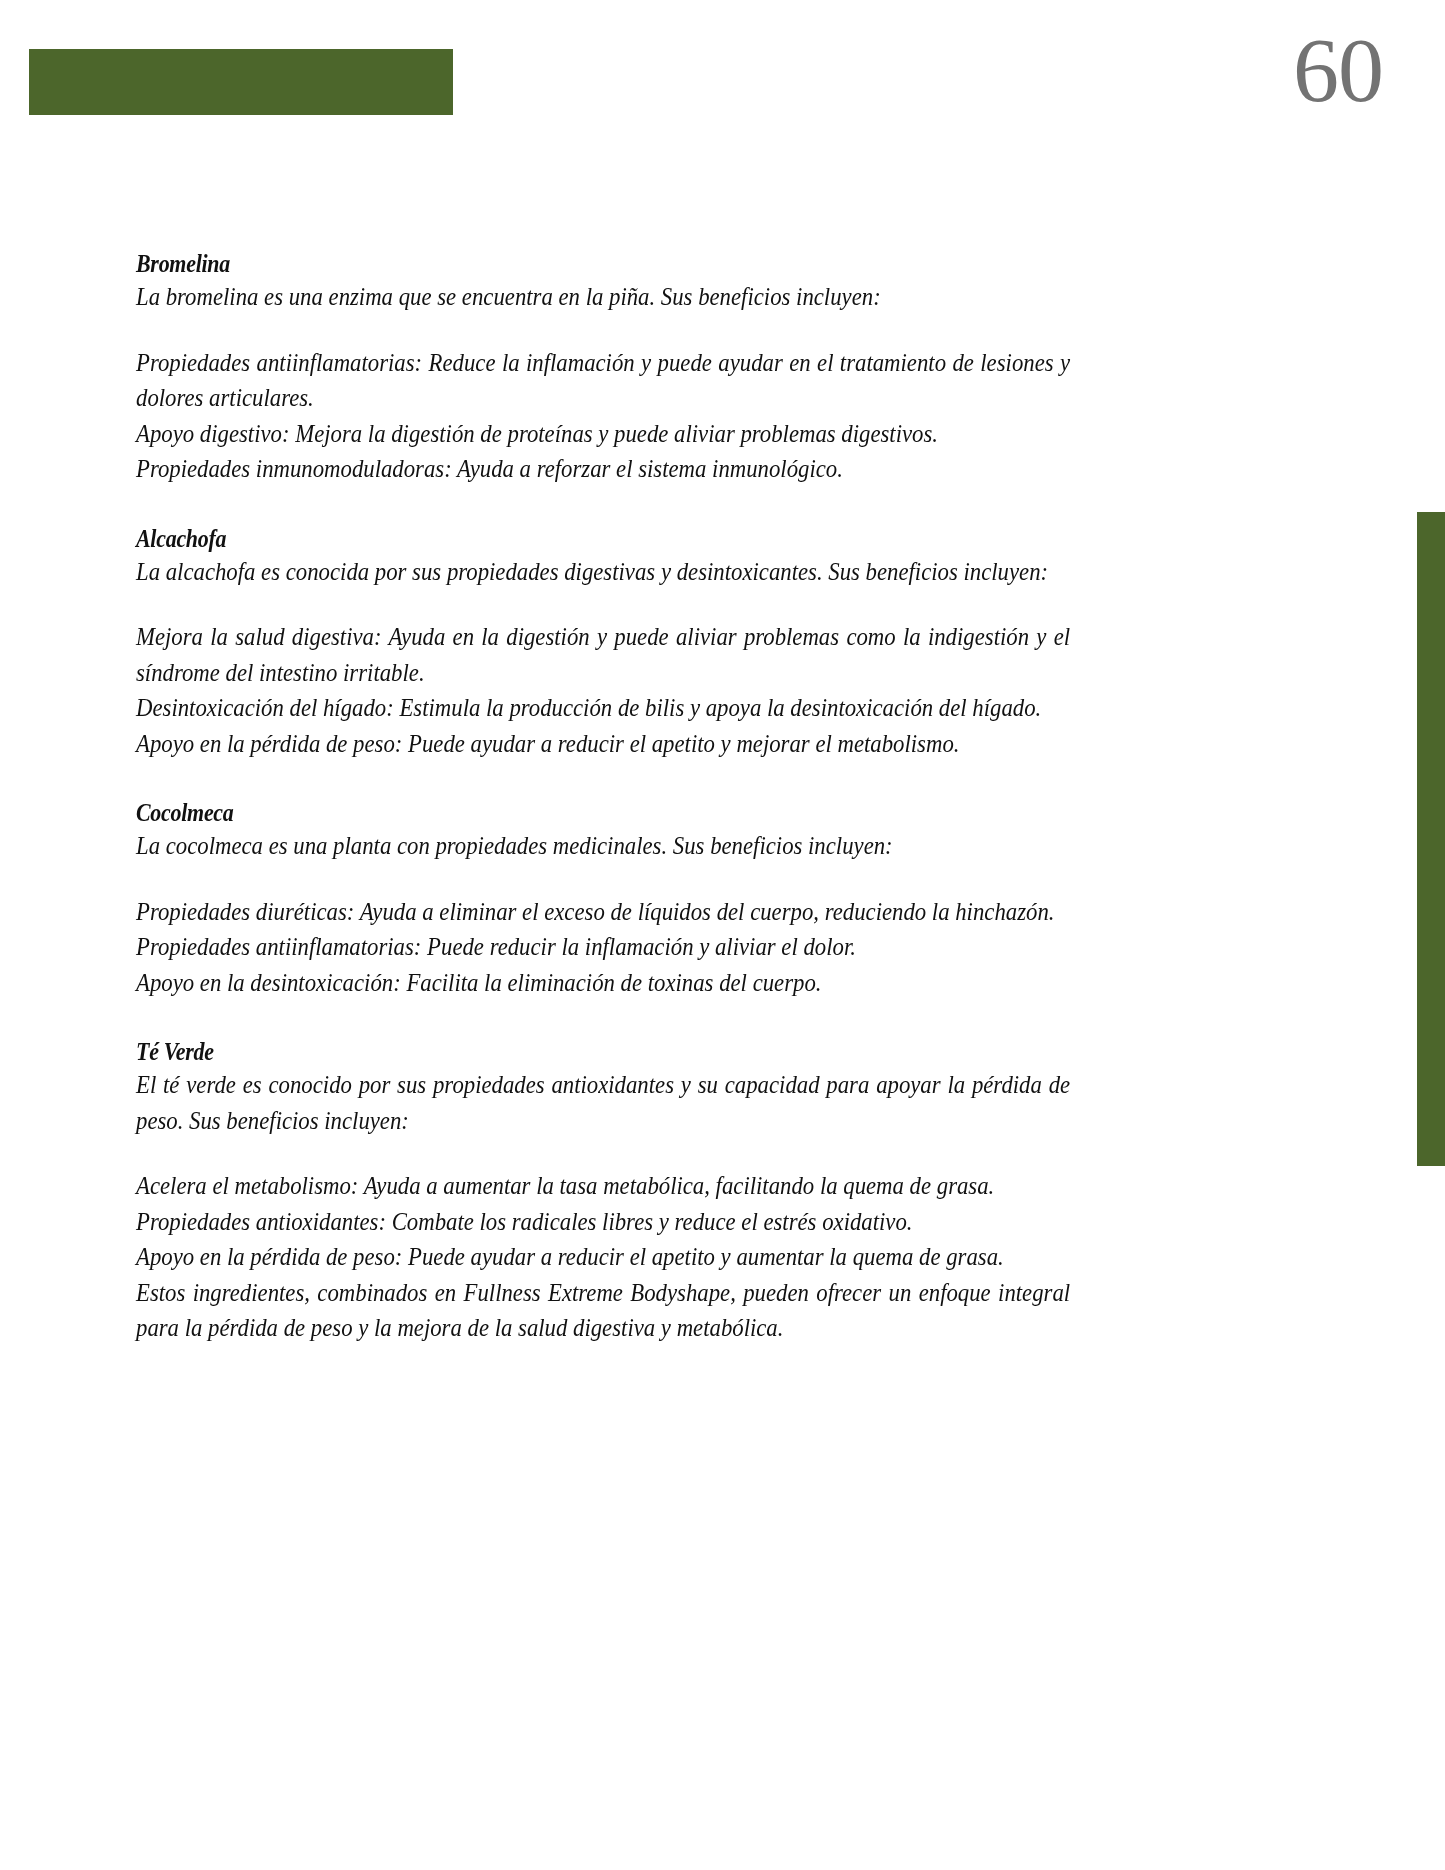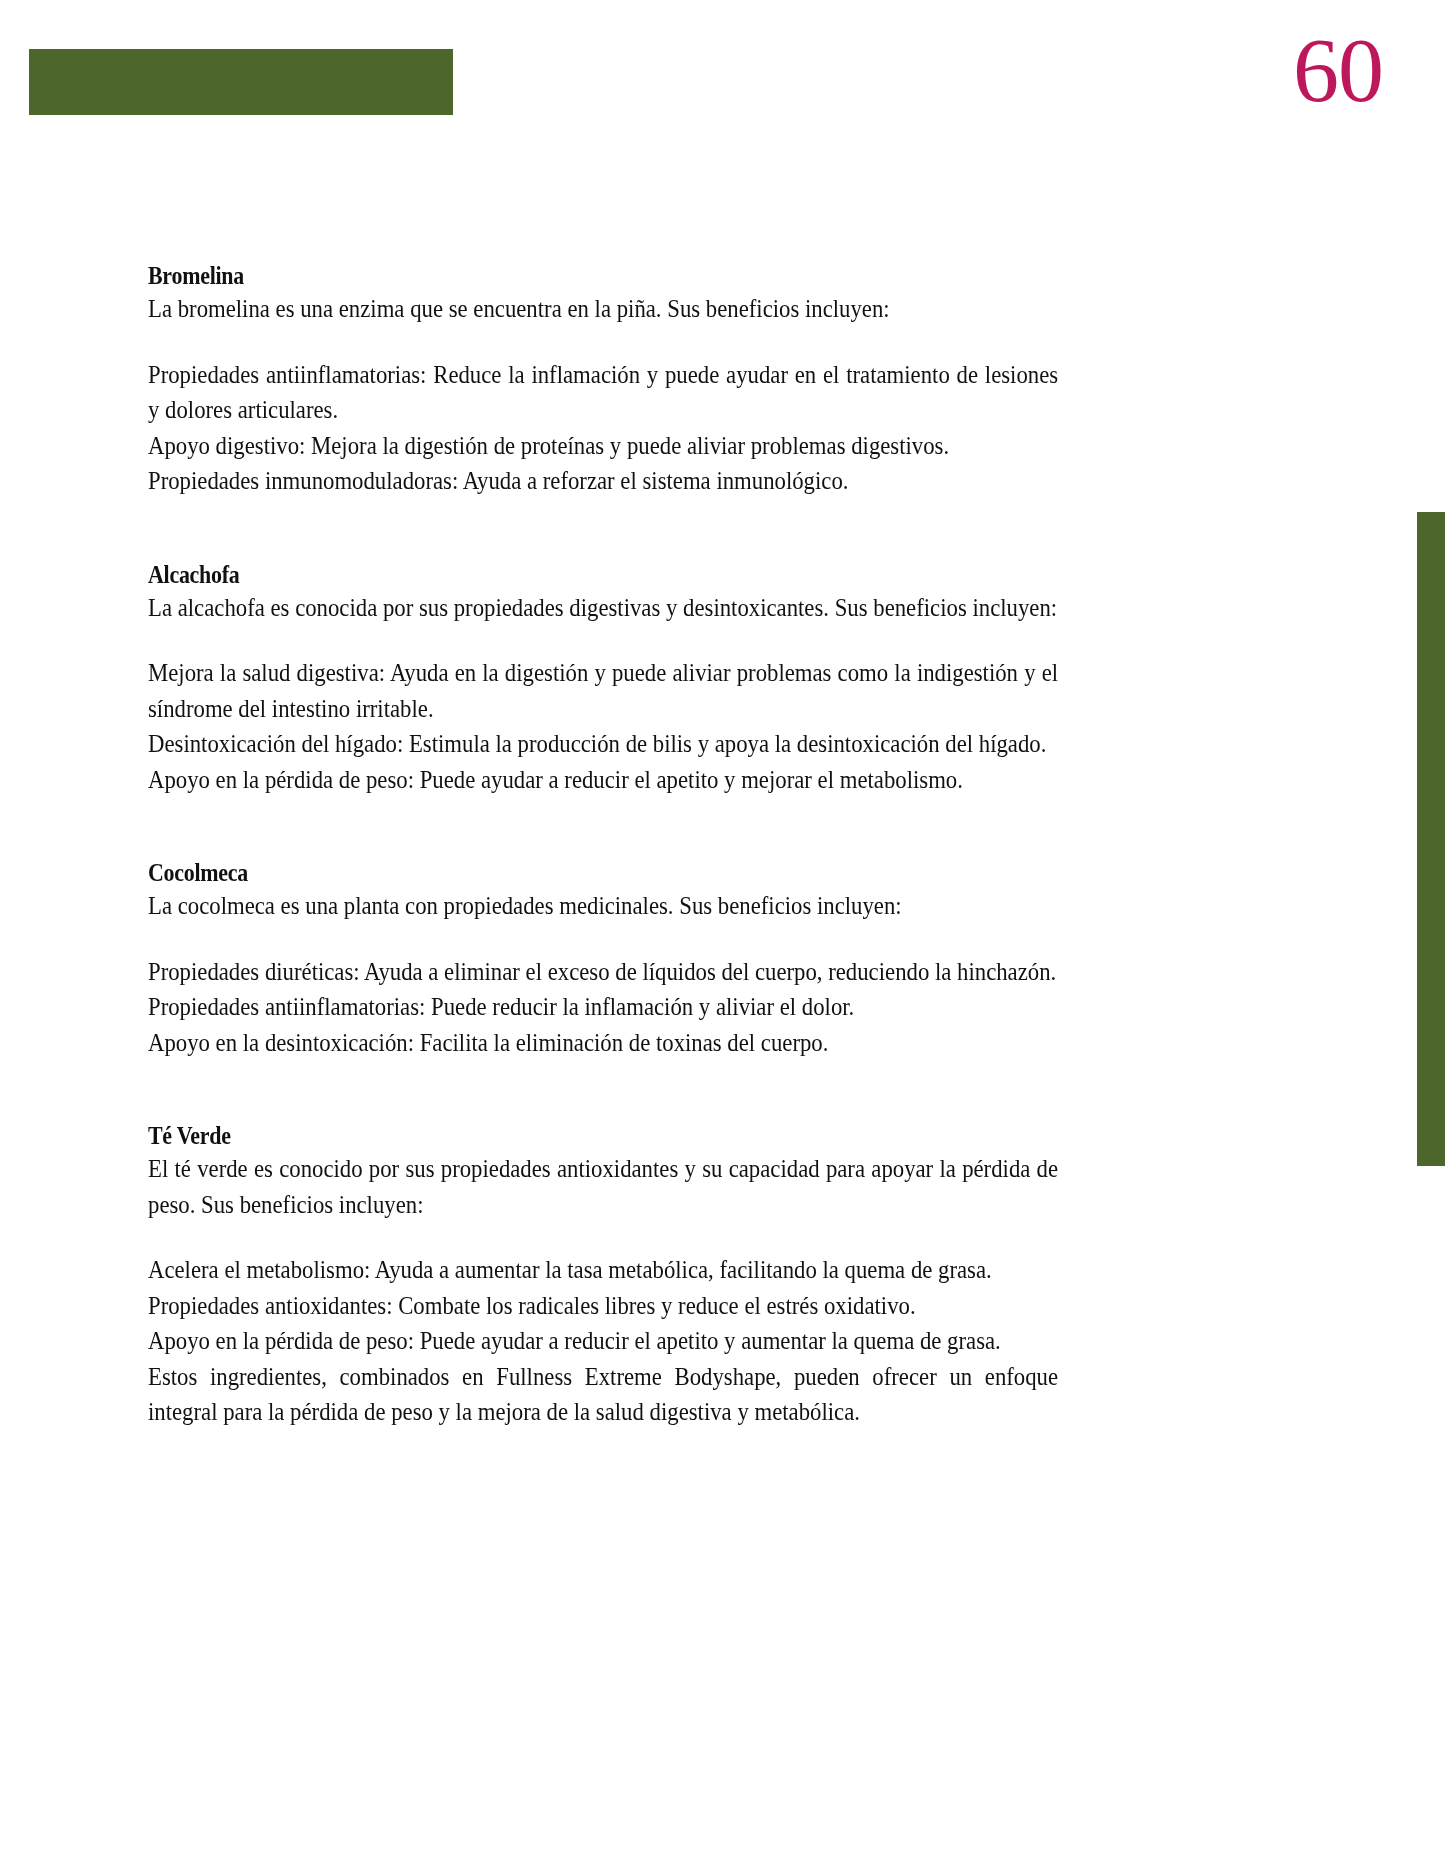--- a/index.html
+++ b/index.html
@@ -31,21 +31,21 @@
   }
 
   .page-number {
     position: absolute;
     right: 62px;
     top: 24px;
     font-family: "Liberation Serif", "DejaVu Serif", serif;
     font-size: 92px;
     line-height: 1;
     font-weight: 400;
-    color: #be185d;
+    color: #737373;
     letter-spacing: -1px;
   }
 
   .side-bar {
     position: absolute;
     left: 1417px;
     top: 512px;
     width: 28px;
     height: 654px;
     background: #4c662b;
@@ -86,21 +86,21 @@
     text-align: justify;
     text-justify: inter-word;
   }
 
   .para.left {
     text-align: left;
   }
   .gap-md { height: 30px; }
   .gap-lg { height: 36px; }
 
-  .block { margin: 12px; padding: 0; }
+  .block { margin: 0; padding: 0; font-style: italic; }
 </style>
 </head>
 <body>
 
 <div class="page">
 
   <div class="header-bar"></div>
 
   <div class="page-number">60</div>
 

